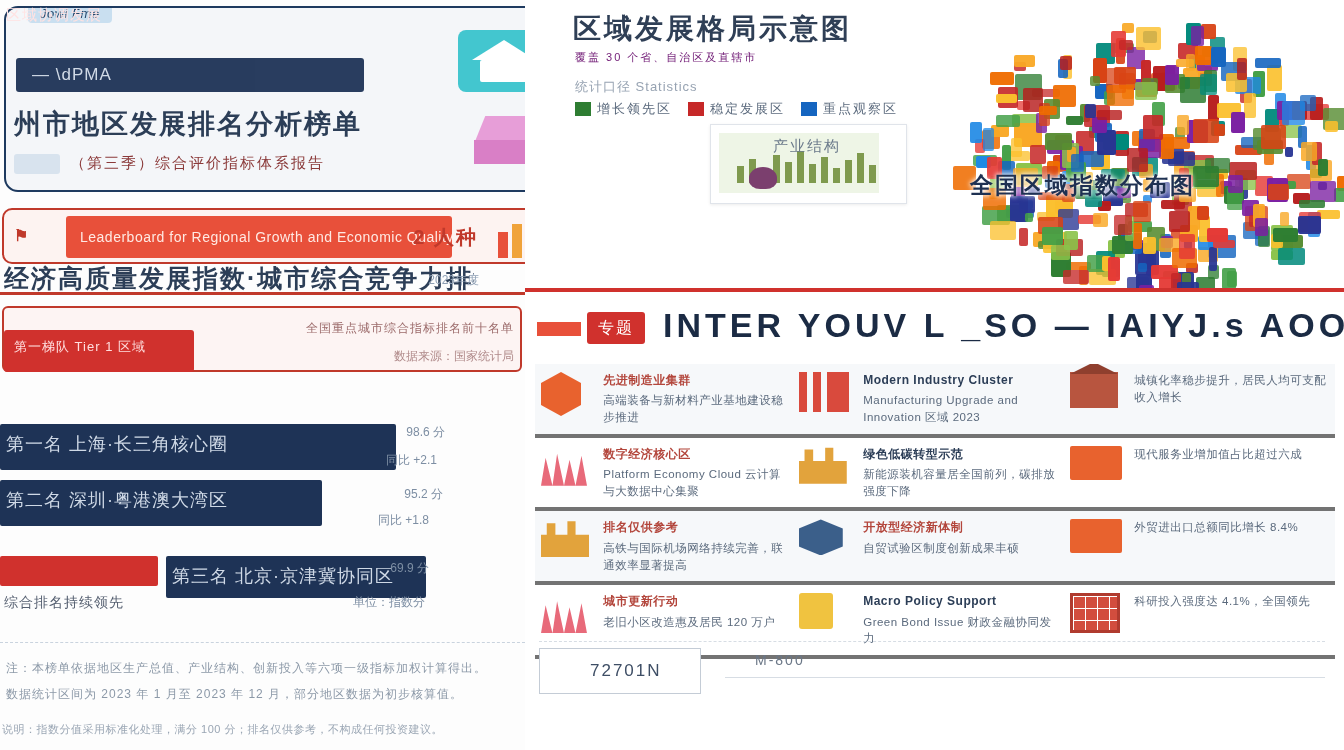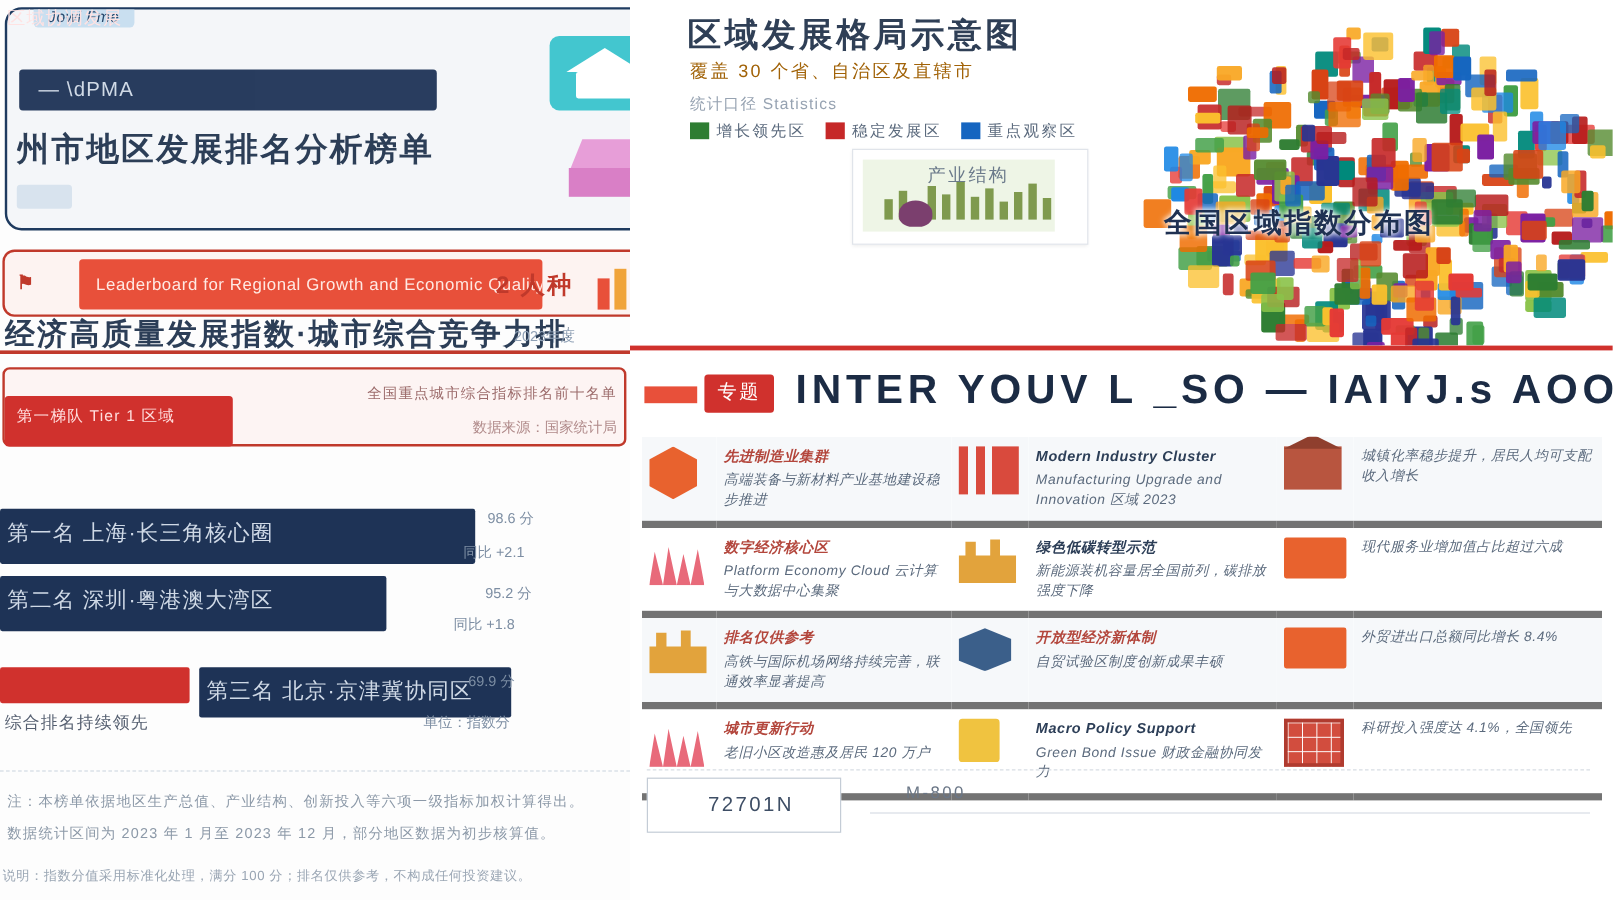--- a/index.html
+++ b/index.html
@@ -366,22 +366,22 @@
     left: 48px; top: 10px;
     font-size: 28px;
     font-weight: bold;
     color: #2f3f56;
     letter-spacing: 3px;
     white-space: nowrap;
   }
   .rt-sub {
     position: absolute;
     left: 50px; top: 50px;
-    font-size: 15px;
-    color: #a16207;
+    font-size: 11px;
+    color: #701a75;
     letter-spacing: 2px;
     white-space: nowrap;
   }
   .rt-sub2 {
     position: absolute;
     left: 50px; top: 78px;
     font-size: 13px;
     color: #97a3b2;
     letter-spacing: 1px;
     white-space: nowrap;
@@ -521,27 +521,26 @@
   .rb-table {
     position: absolute;
     left: 10px; top: 72px;
     width: 800px;
     border-collapse: collapse;
     table-layout: fixed;
   }
   .rb-table td {
     vertical-align: top;
     padding: 8px 6px;
-    border-bottom: 6px solid #737373;
+    border-bottom: 4px solid #737373;
     font-size: 11.5px;
     color: #5b6a7d;
     letter-spacing: .5px;
     line-height: 1.45;
     overflow: hidden;
-    font-style: italic;
   }
   .rb-table tr:nth-child(odd) td { background: #f6f8fa; }
   .rb-table tr:nth-child(even) td { background: #ffffff; }
   .cell-title {
     display: block;
     color: #2c3e57;
     font-weight: bold;
     font-size: 12px;
     margin-bottom: 3px;
     white-space: nowrap;
@@ -649,20 +648,21 @@
 
 <div class="page">
 
   <div class="left-col">
 
     <div class="left-top-card">
       <div class="left-top-tab">Jowi Fme</div>
       <div class="left-top-bar">— \dPMA</div>
       <div class="left-top-headline">州市地区发展排名分析榜单</div>
       <div class="left-top-badge"></div>
+      <div class="left-top-sub" style="left:64px;">（第三季）综合评价指标体系报告</div>
       <div class="teal-icon">
         <div class="roof"></div>
           <div class="body"></div>
       </div>
       <div class="pink-icon">
         <div class="top"></div>
           <div class="front"></div>
       </div>
     </div>
 

